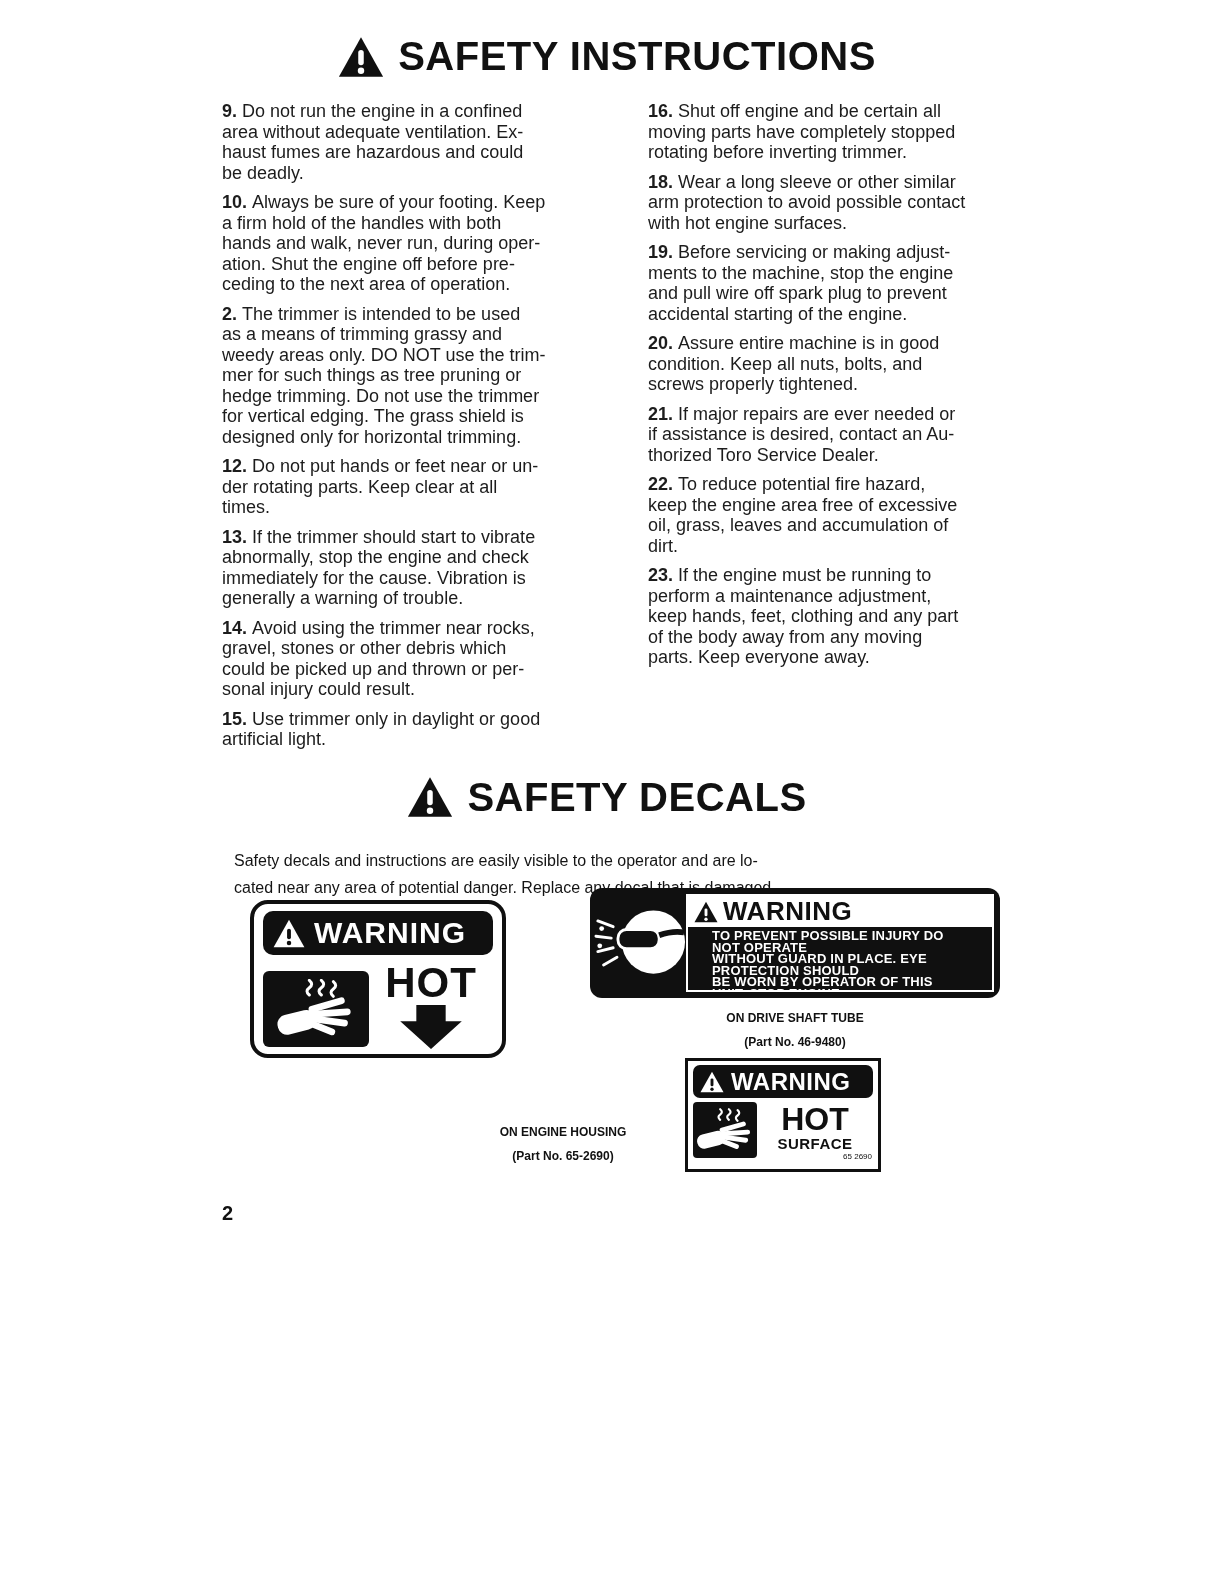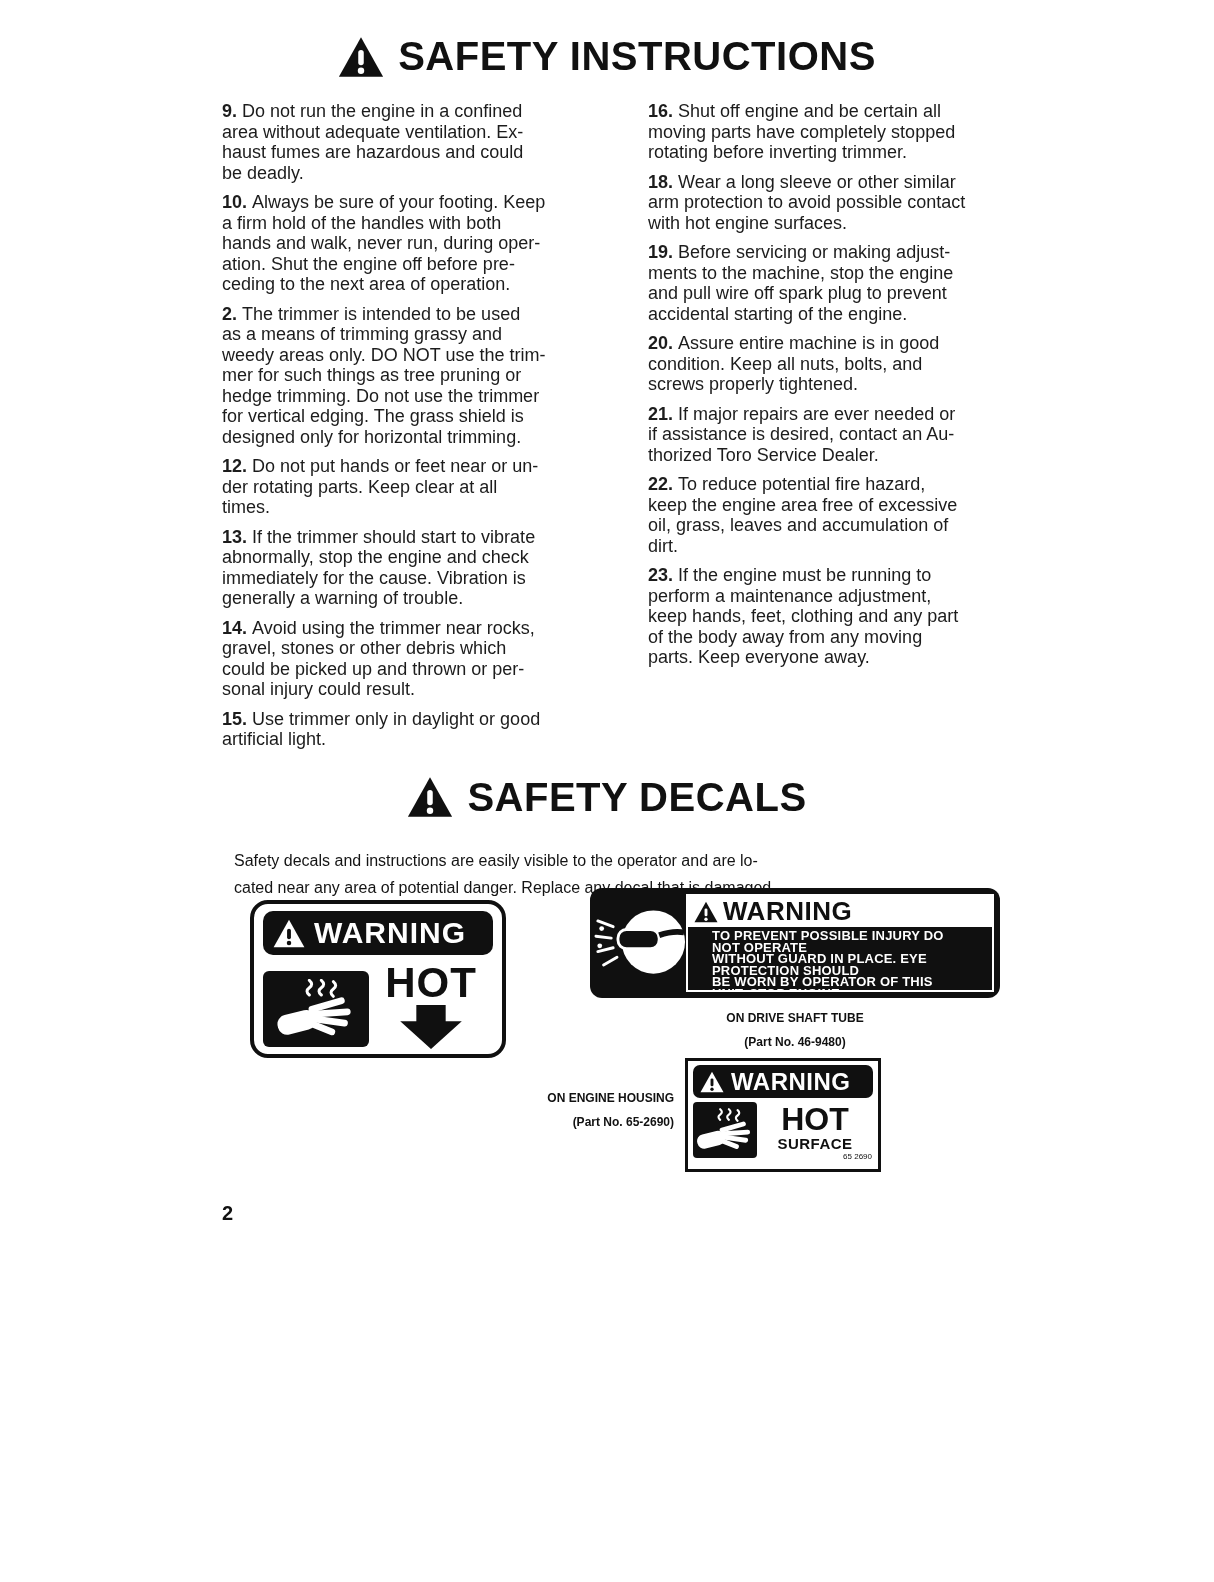--- a/index.html
+++ b/index.html
@@ -83,21 +83,21 @@
   .decal3 .surface { font-size:15px; font-weight:bold; color:#101010; letter-spacing:0.5px; }
   .decal3 .code { position:absolute; right:1px; bottom:-3px; font-size:8px; color:#101010; }
 
   .caption {
     position:absolute; text-align:center; font-weight:bold;
     font-size:12px; line-height:24px; color:#111;
   }
   .cap-line { display:block; }
   .cap-muffler { left:250px; top:1068px; width:256px; }
   .cap-drive   { left:590px; top:1006px; width:410px; }
-  .cap-engine  { left:452px; top:1086px; width:222px;text-align:right; }
+  .cap-engine  { left:452px; top:1120px; width:222px; }
 
   .page-num { position:absolute; left:222px; top:1202px; font-size:20px; font-weight:bold; color:#111; }
 </style>
 </head>
 <body>
 
 <div class="page">
 
   <div class="section-title title-instructions">
     <svg class="tri-big" viewBox="0 0 100 90">

